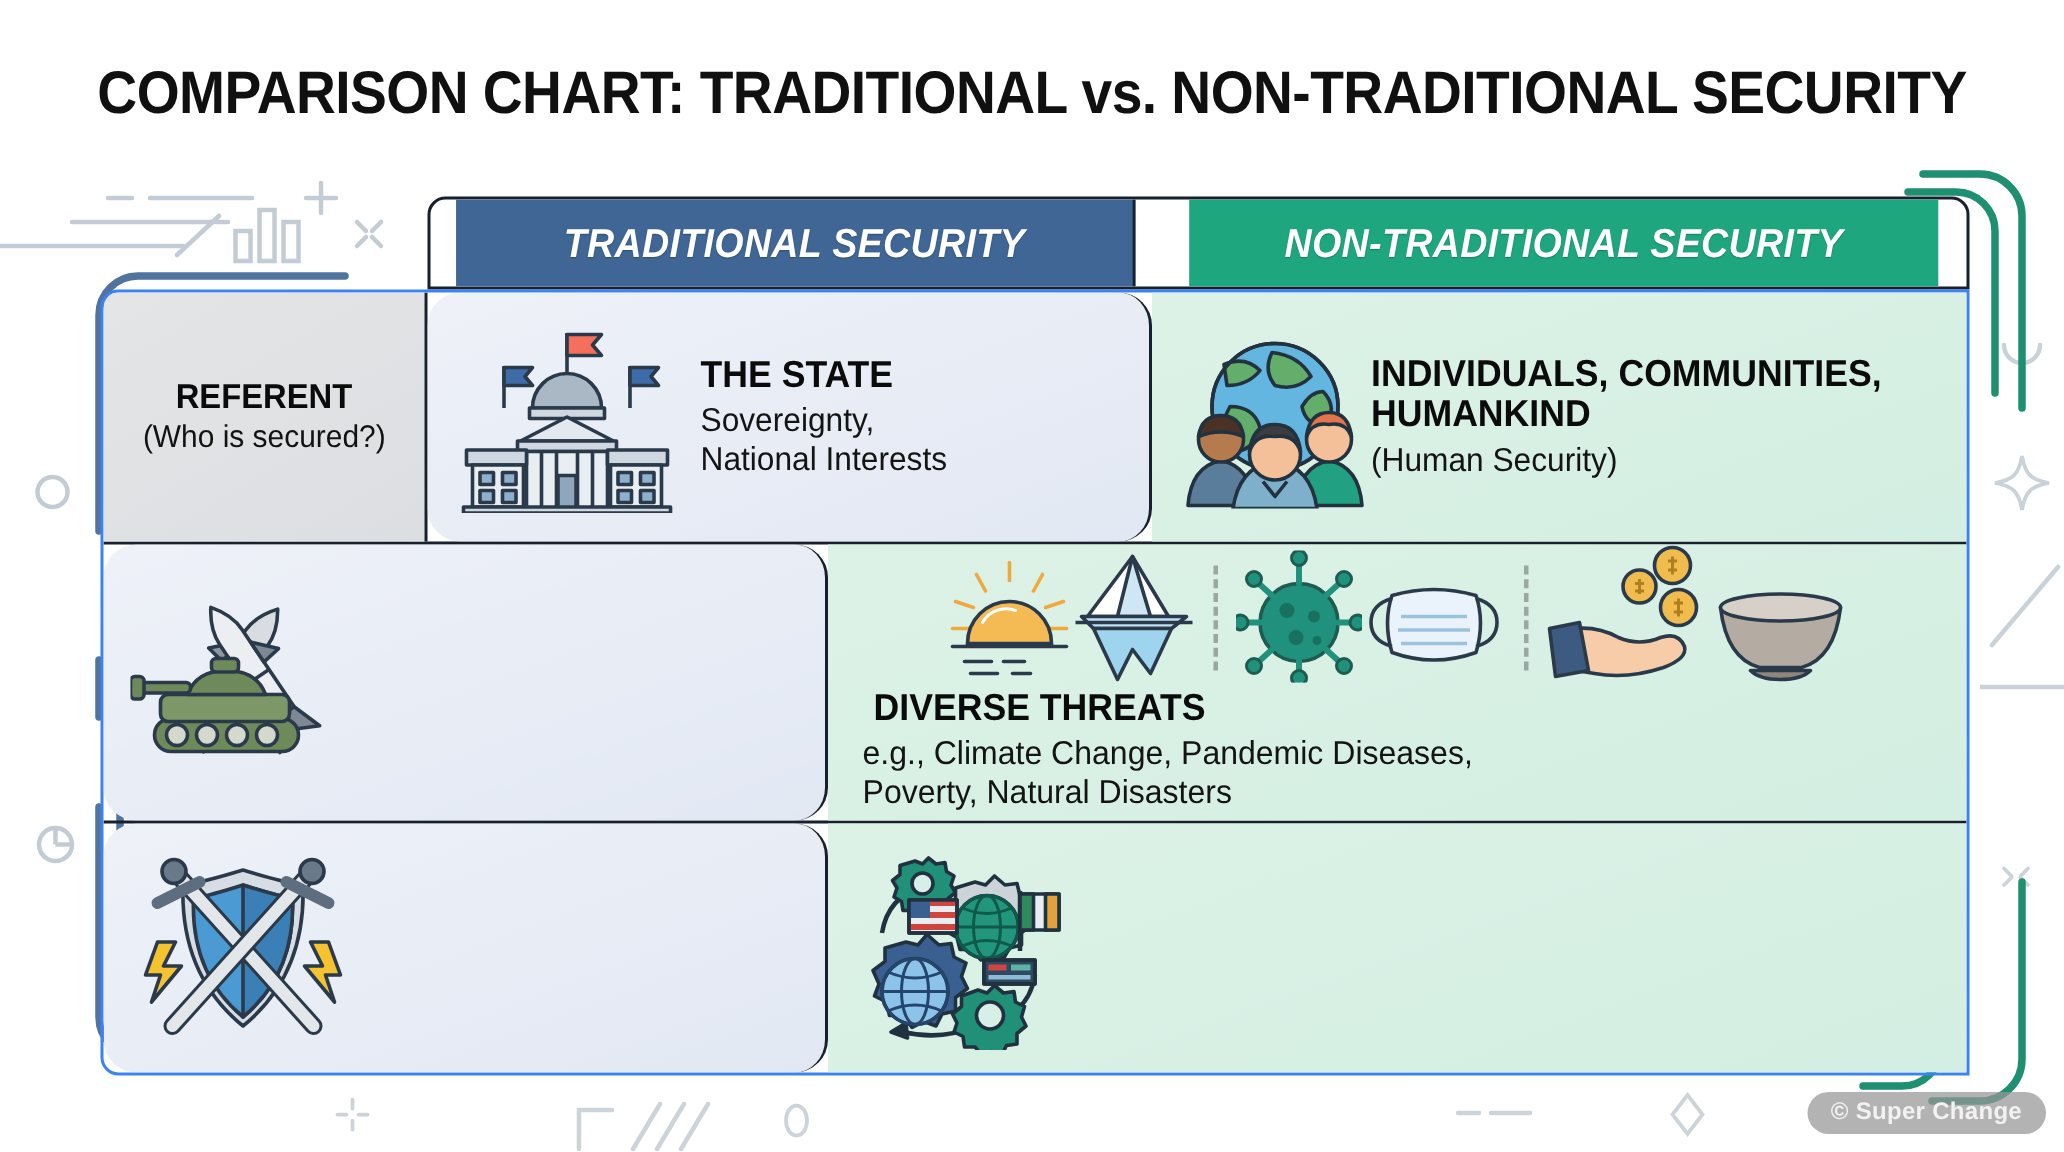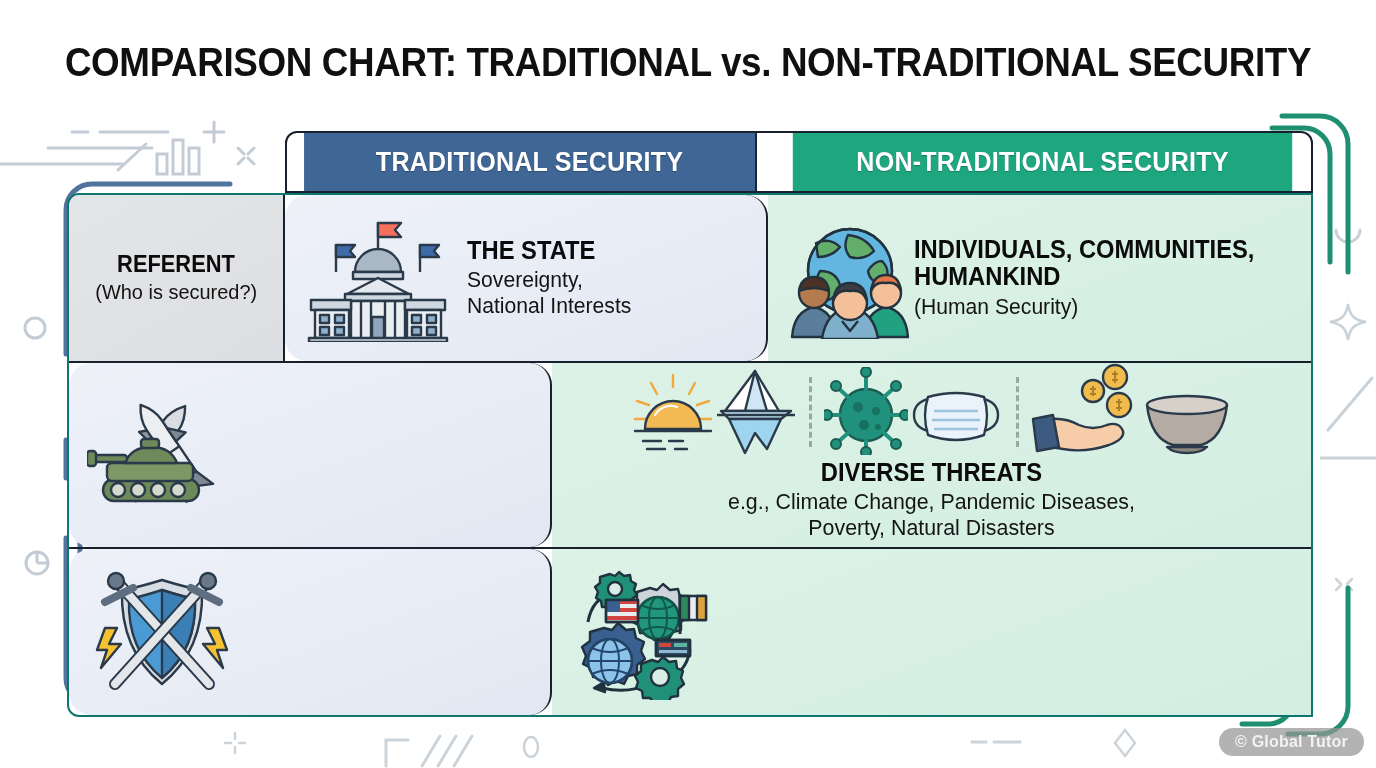--- a/index.html
+++ b/index.html
@@ -41,39 +41,40 @@
 
   .hdr-row{
     position:absolute;
     left:218px;top:0;
     width:1028px;height:62px;
     display:flex;
     border:2px solid #17212e;
     border-radius:12px 12px 0 0;
     box-sizing:border-box;
     overflow:hidden;
+    font-style:italic;
   }
   .hdr{
     display:flex;align-items:center;justify-content:center;
     font-weight:bold;
     font-size:27px;
     color:#ffffff;
     letter-spacing:0.2px;
     transform:scaleX(0.93);
     white-space:nowrap;
     text-shadow:0 1px 1px rgba(0,0,0,.25);
   }
   .hdr-trad{width:485px;background:#3f6694;border-right:2px solid #17212e;}
   .hdr-nontrad{flex:1;background:#1ea67f;}
 
   .body{
     position:absolute;
     left:0;top:62px;
     width:1246px;height:524px;
-    border:2px solid #0f766e;
+    border:2px solid #3b82f6;
     border-radius:12px 0 0 12px;
     box-sizing:border-box;
     overflow:hidden;
     display:flex;flex-direction:column;
   }
   .row{display:flex;flex:1;border-bottom:2px solid #17212e;}
   .row:last-child{border-bottom:none;}
 
   .c-label{
     width:216px;
@@ -125,21 +126,21 @@
     transform:scaleX(0.96);transform-origin:left center;
   }
 
   
   .c-nontrad.stack{flex-direction:column;justify-content:center;gap:2px;padding:6px 12px;}
   .icon-strip{display:flex;align-items:flex-end;gap:0;height:86px;}
   .icon-strip .sep{
     width:0;border-left:3px dashed #9aa7a3;height:70px;margin:0 12px;
     align-self:center;
   }
-  .strip-cap{text-align:center;width:100%;margin-top:2px;}
+  .strip-cap{width:100%;margin-top:2px;}
   .strip-cap .t-head{transform:scaleX(0.95);transform-origin:center;white-space:nowrap;}
   .strip-cap .t-sub{transform:scaleX(0.97);transform-origin:center;}
 
   
   #watermark{
     position:absolute;right:12px;bottom:12px;
     background:rgba(150,150,150,.72);
     border-radius:16px;
     padding:5px 16px;
     color:#f2f2f2;
@@ -612,13 +613,13 @@
               <rect x="86" y="76" width="34" height="16" fill="none"></rect>
             </g>
           </svg>
         </div>
       </div>
     </div>
 
   </div>
 </div>
 
-<div id="watermark">© Global Tutor</div>
+<div id="watermark">© Super Change</div>
 
 </body></html>

